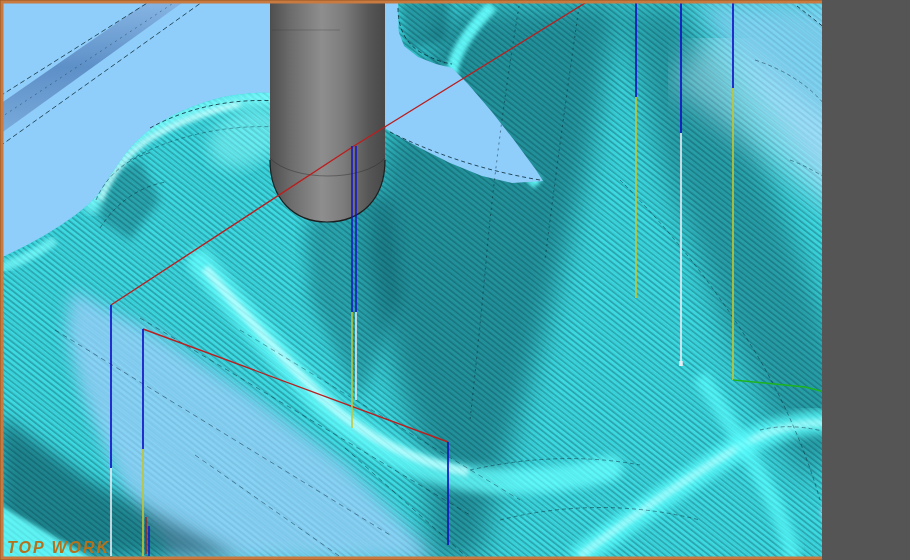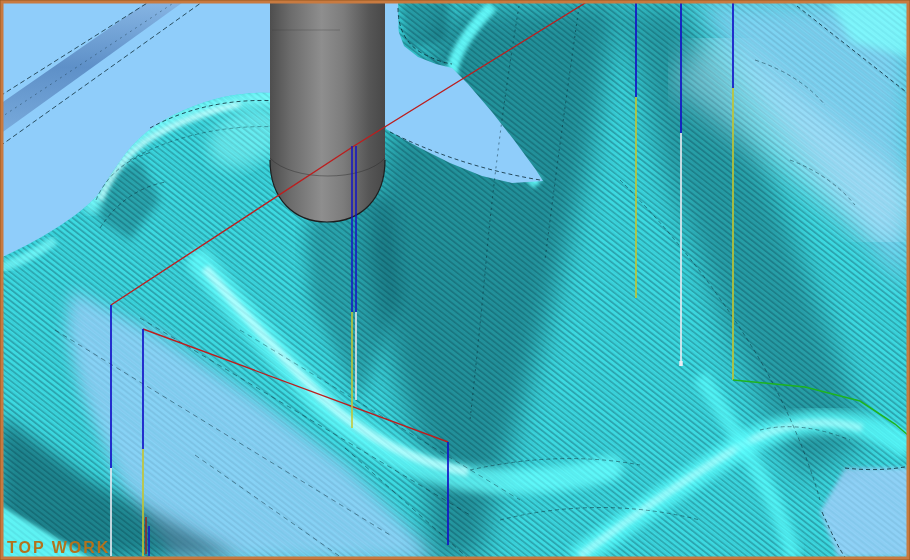--- a/index.html
+++ b/index.html
@@ -1,16 +1,16 @@
 <!DOCTYPE html>
 <html><head>
 <meta charset="utf-8">
 <style>
   html,body{margin:0;padding:0;background:#555;}
-  .stage{position:relative;width:910px;height:560px;overflow:hidden;font-family:"Liberation Sans",sans-serif;}
+  .stage{position:relative;width:822px;height:560px;overflow:hidden;font-family:"Liberation Sans",sans-serif;font-style:italic;}
   svg{display:block;}
   text.view-label{font-family:"Liberation Sans",sans-serif;font-weight:bold;font-size:16px;letter-spacing:2px;}
 </style>
 </head>
 <body>
 
 <div class="stage">
 <svg width="910" height="560" viewBox="0 0 910 560">
   <defs>
     <pattern id="hatch" width="4.5" height="4.5" patternUnits="userSpaceOnUse" patternTransform="rotate(38)">

